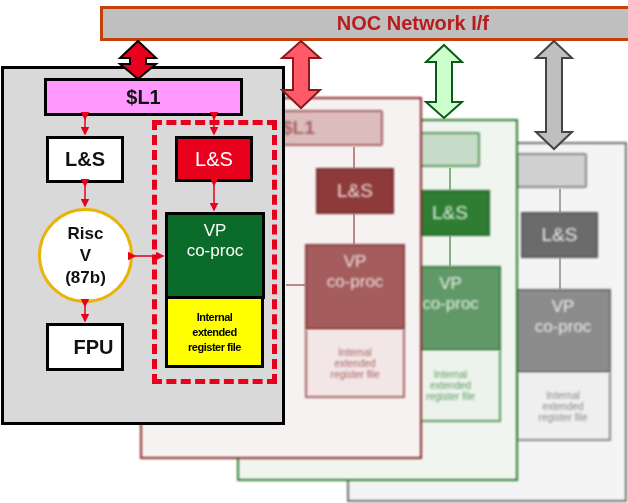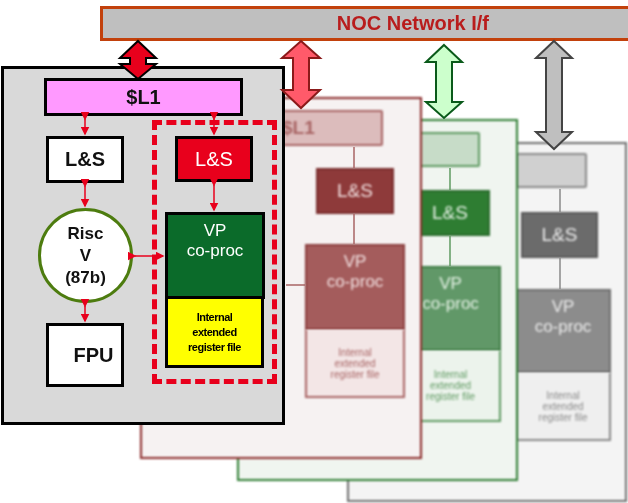--- a/index.html
+++ b/index.html
@@ -71,26 +71,26 @@
   <line x1="560" y1="258" x2="560" y2="289" stroke="#8a8a8a" stroke-width="1.5"></line>
 </svg>
 
 <div class="abs" style="left:1px;top:66px;width:284px;height:359px;background:#d9d9d9;border:3px solid #000;"></div>
 <div class="abs blk txt-b" style="left:44px;top:78px;width:199px;height:38px;background:#ff99ff;border:3px solid #000;font-size:20px;color:#111;">
   <span>$L1</span>
 </div>
 <div class="abs blk txt-b" style="left:46px;top:136px;width:78px;height:47px;background:#fff;border:3px solid #000;font-size:20px;color:#111;">
   <span>L&amp;S</span>
 </div>
-<div class="abs blk txt-b" style="left:38px;top:208px;width:95px;height:95px;background:#fff;border:3px solid #4d7c0f;border-radius:50%;font-size:17px;color:#111;flex-direction:column;line-height:22px;">
+<div class="abs blk txt-b" style="left:38px;top:208px;width:95px;height:95px;background:#fff;border:3px solid #eab308;border-radius:50%;font-size:17px;color:#111;flex-direction:column;line-height:22px;">
   <span>Risc</span>
   <span>V</span>
   <span>(87b)</span>
 </div>
-<div class="abs blk txt-b" style="left:46px;top:323px;width:78px;height:64px;background:#fff;border:3px solid #000;font-size:20px;color:#111;padding-left:17px;">
+<div class="abs blk txt-b" style="left:46px;top:323px;width:78px;height:48px;background:#fff;border:3px solid #000;font-size:20px;color:#111;padding-left:17px;">
   <span>FPU</span>
 </div>
 
 <div class="abs" style="left:152px;top:120px;width:125px;height:264px;border:5px dashed #e8001c;"></div>
 <div class="abs blk" style="left:175px;top:136px;width:78px;height:46px;background:#e8001c;border:3px solid #000;font-size:20px;color:#fff;">
   <span>L&amp;S</span>
 </div>
 <div class="abs blk" style="left:165px;top:212px;width:100px;height:87px;background:#0b6b2a;border:3px solid #000;font-size:17px;color:#fff;flex-direction:column;justify-content:flex-start;padding-top:6px;line-height:20px;">
   <span>VP</span>
   <span>co-proc</span>

